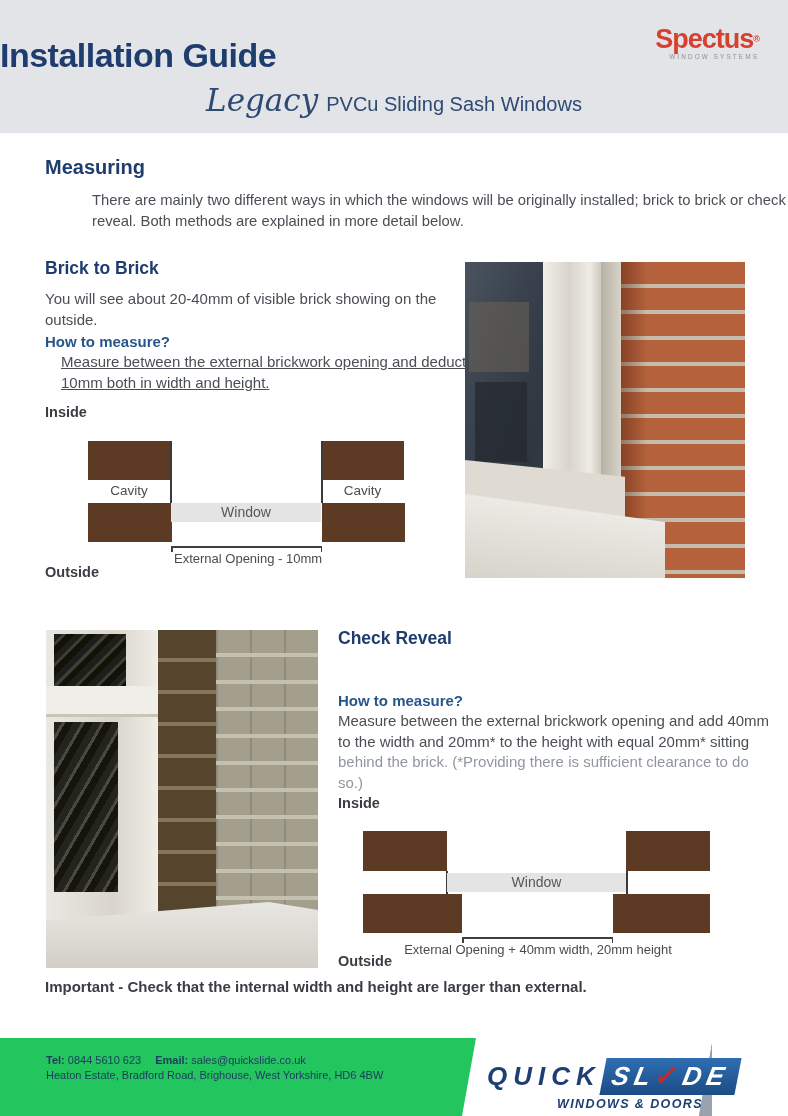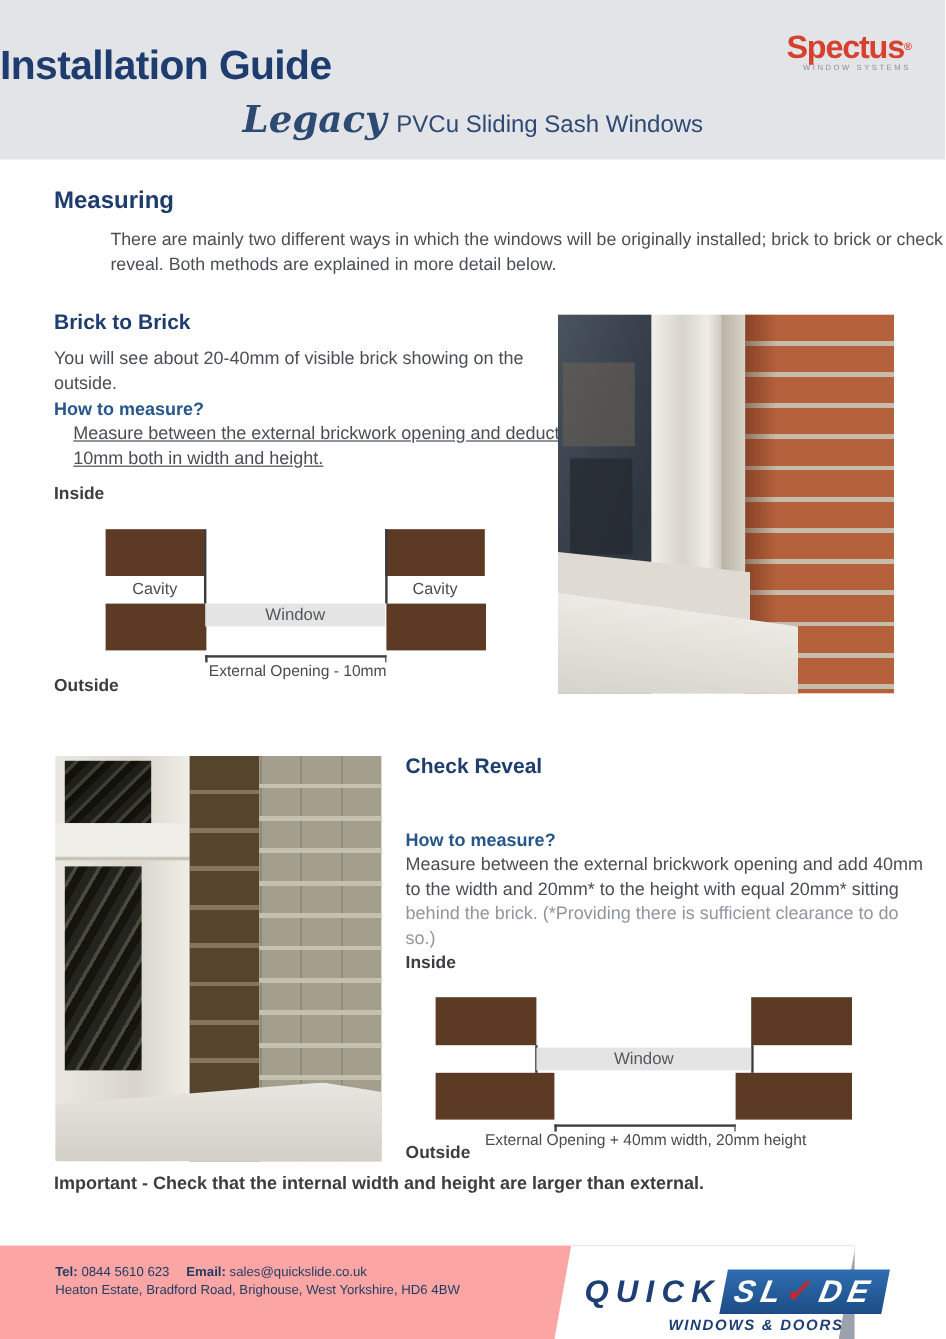--- a/index.html
+++ b/index.html
@@ -4,21 +4,21 @@
 <style>
   html,body{margin:0;padding:0;background:#ffffff;}
   #page{position:relative;width:788px;height:1116px;overflow:hidden;background:#ffffff;
         font-family:"Liberation Sans",sans-serif;}
   .abs{position:absolute;}
   
   .header-band{left:0;top:0;width:788px;height:133px;background:#e3e4e8;}
   .doc-title{left:0;top:36px;width:788px;text-align:left;font-size:34px;font-weight:700;
              color:#1e3c6d;letter-spacing:-0.5px;}
   .subtitle{left:0;top:82px;width:788px;text-align:center;white-space:nowrap;}
-  .subtitle .script{font-family:"DejaVu Serif",serif;font-style:italic;font-weight:700;
+  .subtitle .script{font-family:"DejaVu Serif",serif;font-style:italic;font-weight:400;
                     font-size:31px;color:#2d4a73;margin-right:8px;}
   .subtitle .plain{font-size:20px;font-weight:300;color:#2e4a72;}
   .spectus{left:655px;top:26px;width:104px;text-align:right;}
   .spectus .name{font-size:27px;font-weight:700;color:#d7402e;letter-spacing:-1px;line-height:27px;}
   .spectus .reg{font-size:9px;vertical-align:top;color:#d7402e;}
   .spectus .tag{font-size:6.4px;color:#8f8f94;letter-spacing:2.1px;margin-top:0px;text-align:right;}
   
   .h-main{font-size:20px;font-weight:700;color:#1e3c6d;}
   .h-sec{font-size:17.5px;font-weight:700;color:#1e3c6d;}
   .h-sub{font-size:15px;font-weight:700;color:#27568a;}
@@ -64,21 +64,21 @@
      background:repeating-linear-gradient(120deg,#23241d 0 7px,#474a3c 7px 10px,#15150e 10px 17px);}
   .p2-darkbrick{position:absolute;left:112px;top:0;width:58px;height:100%;background:#54452c;
      background-image:repeating-linear-gradient(180deg,rgba(0,0,0,0) 0 28px,rgba(170,158,125,.55) 28px 32px);}
   .p2-graybrick{position:absolute;left:170px;top:0;width:102px;height:100%;background:#a49f8c;
      background-image:repeating-linear-gradient(180deg,rgba(0,0,0,0) 0 23px,#c5c1b1 23px 27px),
         repeating-linear-gradient(90deg,rgba(0,0,0,.12) 0 2px,rgba(0,0,0,0) 2px 34px);}
   .p2-sill{position:absolute;left:0;bottom:0;width:100%;height:66px;
      background:linear-gradient(180deg,#e8e6e0,#d2cfc7);
      clip-path:polygon(0 28%,82% 0,100% 12%,100% 100%,0 100%);}
   
-  .footer{left:0;top:1038px;width:712px;height:78px;background:#fca5a5;}
+  .footer{left:0;top:1038px;width:712px;height:78px;background:#22c55e;}
   .stripe{position:absolute;left:0;top:0;width:100%;height:100%;}
   .st-white{background:#ffffff;clip-path:polygon(476px 0,713px 0,699px 78px,462px 78px);}
   .st-gray{background:#9aa2ae;clip-path:polygon(713px 0,747px 0,728px 78px,699px 78px);}
   .st-blue{background:#3a67a6;clip-path:polygon(747px 0,787px 0,762px 78px,728px 78px);}
   .st-navy{background:#1c3b5e;clip-path:polygon(787px 0,788px 0,788px 78px,762px 78px);}
   .footer-text{position:absolute;left:46px;top:15px;font-size:11px;line-height:14.5px;color:#1d3a5f;}
   .footer-text b{font-weight:700;}
   .ft-gap{display:inline-block;width:14px;}
   .qs-logo{position:absolute;left:487px;top:20px;width:216px;}
   .qs-row{display:flex;align-items:center;}

